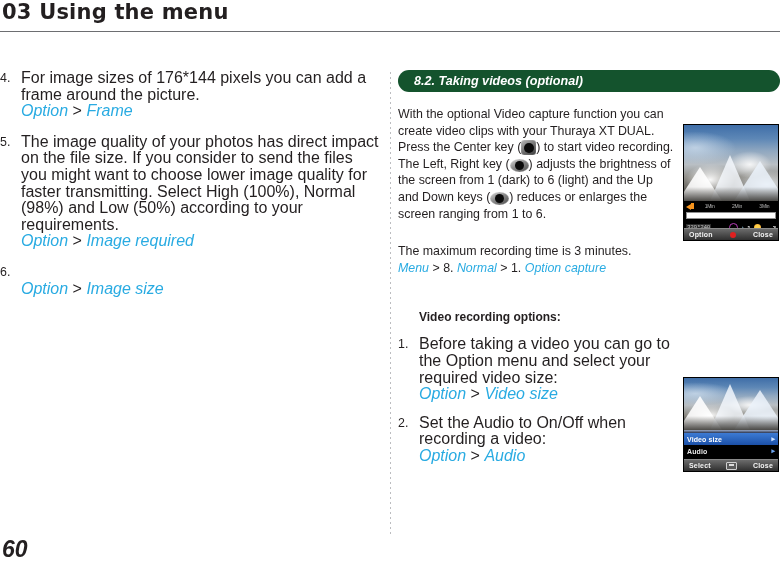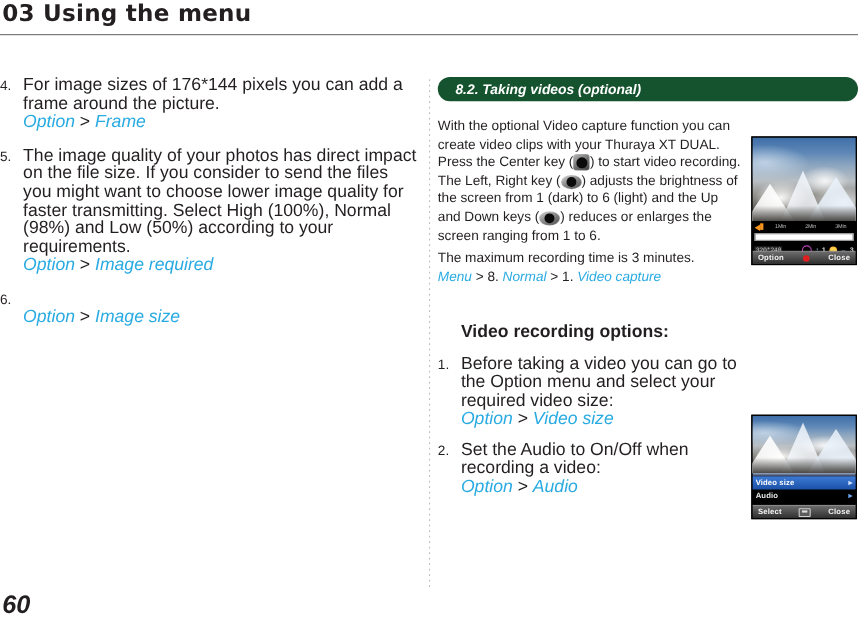--- a/index.html
+++ b/index.html
@@ -113,25 +113,25 @@
   }
 
   
   .rtext {
     width: 277px;
     font-size: 12.4px;
     line-height: 16.6px;
     color: #231f20;
     margin-top: 14px;
   }
-  .rtext.tight { margin-top: 4px; }
+  .rtext.tight { margin-top: 21px; }
 
   .subhead {
     margin-left: 21px;
-    font-size: 16px;
+    font-size: 12px;
     font-weight: bold;
     color: #231f20;
   }
 
   
   .key-center, .key-oval {
     display: inline-block;
     vertical-align: -4px;
     position: relative;
   }
@@ -452,21 +452,21 @@
   <div class="section-bar">
     <span class="label">8.2. Taking videos (optional)</span>
   </div>
 
   <div class="rtext">
     <span>With the optional Video capture function you can create video clips with your Thuraya XT DUAL. Press the Center key (</span><span class="key-center"></span><span>) to start video recording. The Left, Right key (</span><span class="key-oval"></span><span>) adjusts the brightness of the screen from 1 (dark) to 6 (light) and the Up and Down keys (</span><span class="key-oval"></span><span>) reduces or enlarges the screen ranging from 1 to 6.</span>
   </div>
 
   <div class="rtext tight">
     <span>The maximum recording time is 3 minutes.</span><br>
-    <span class="path"><span>Menu</span><span class="sep"> &gt; </span><span class="plain">8. </span><span>Normal</span><span class="sep"> &gt; </span><span class="plain">1. </span><span>Video capture</span></span>
+    <span class="path"><span>Menu</span><span class="sep"> &gt; </span><span class="plain">8. </span><span>Normal</span><span class="sep"> &gt; </span><span class="plain">1. </span><span>Option capture</span></span>
   </div>
 
   <div class="subhead" style="margin-top:34px;">Video recording options:</div>
 
   <div class="item" style="margin-top:12px;width:277px;">
     <div class="num">1.</div>
     <div class="body">
       <span>Before taking a video you can go to the Option menu and select your required video size:</span><br>
       <span class="path"><span>Option</span><span class="sep"> &gt; </span><span>Video size</span></span>
     </div>

